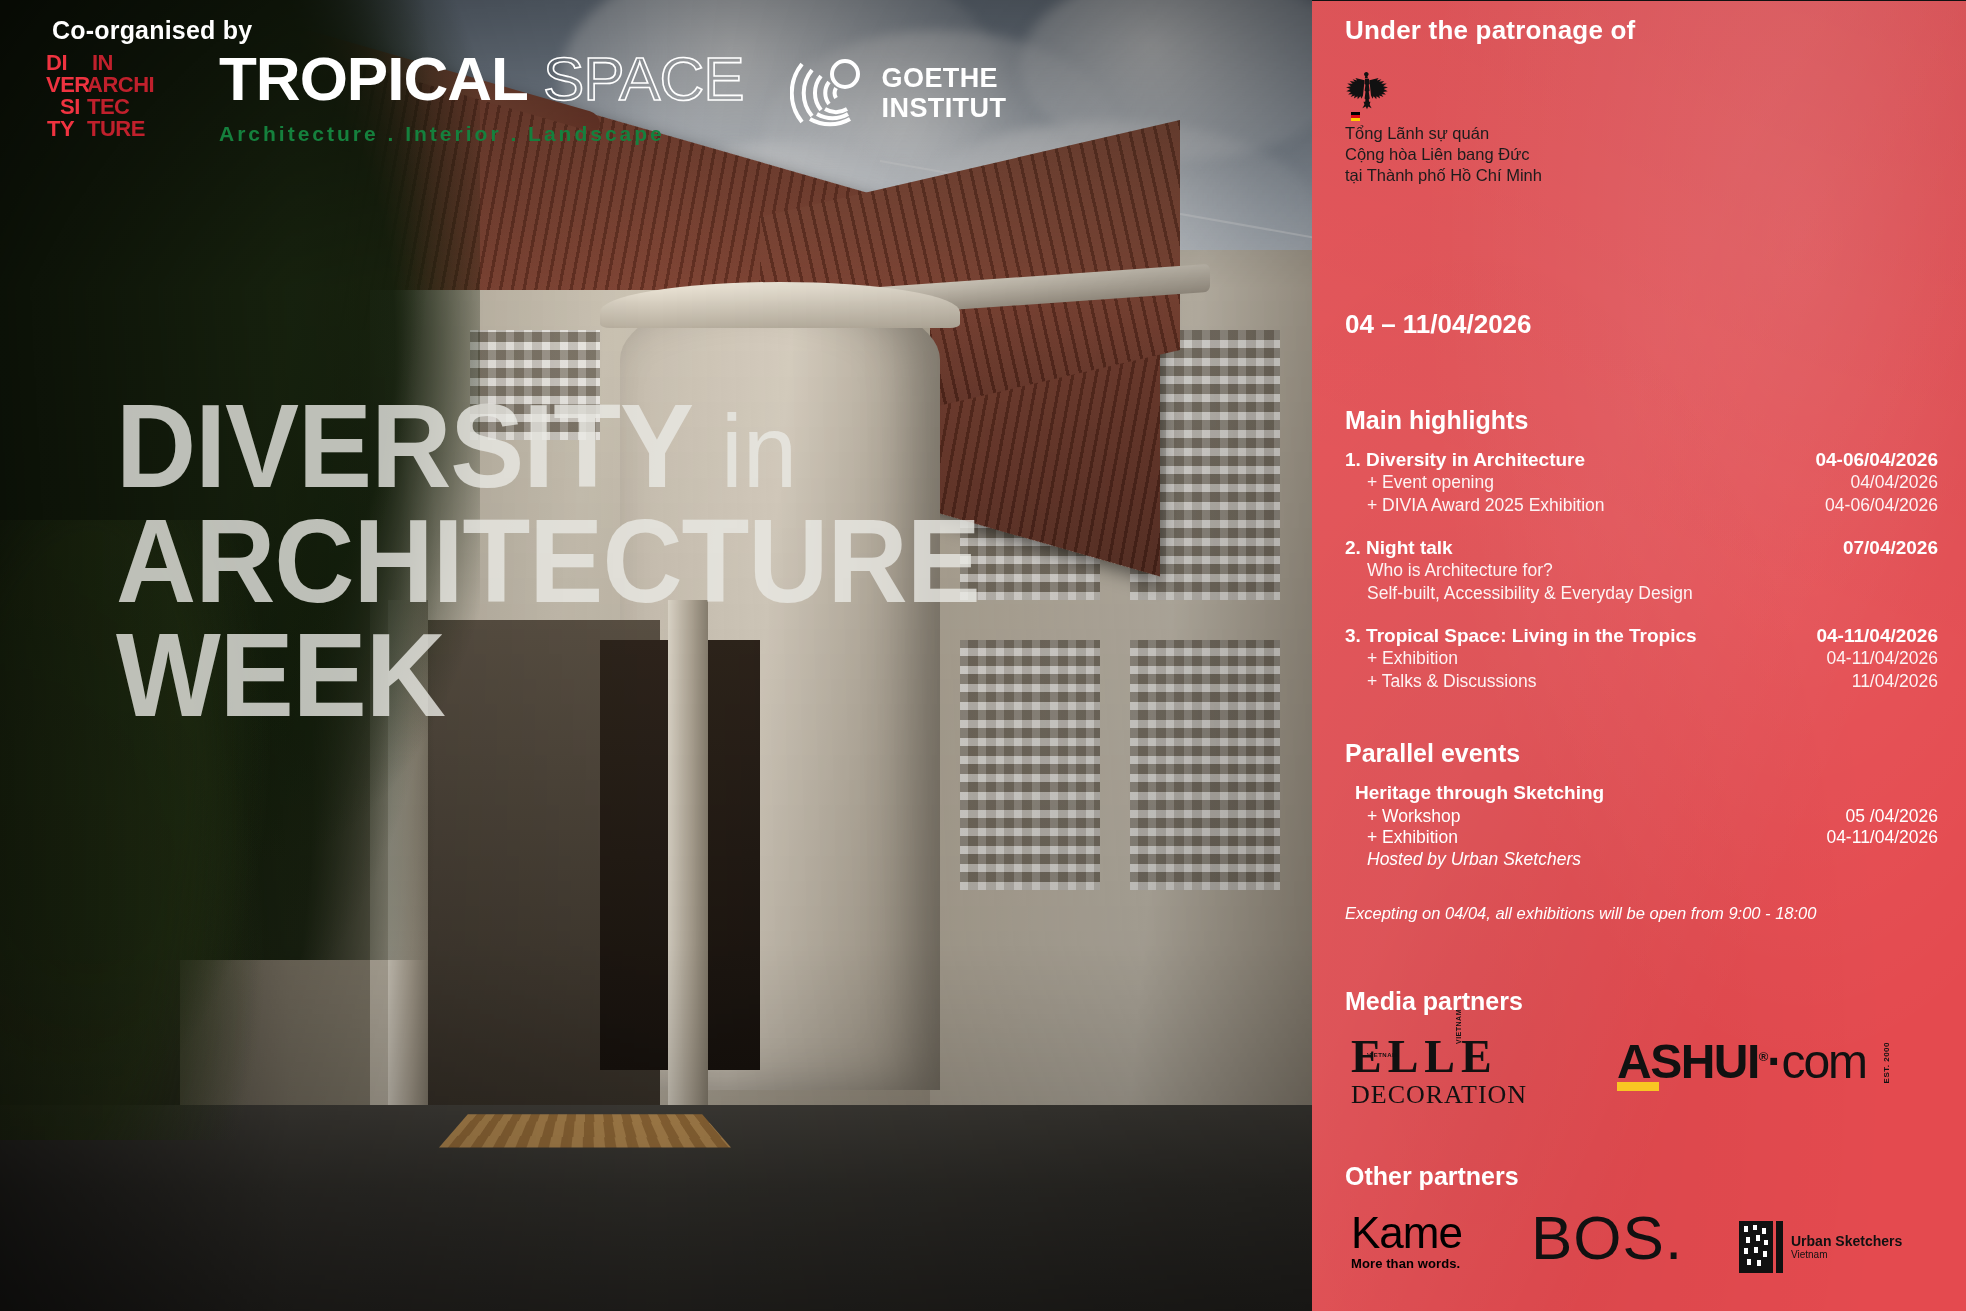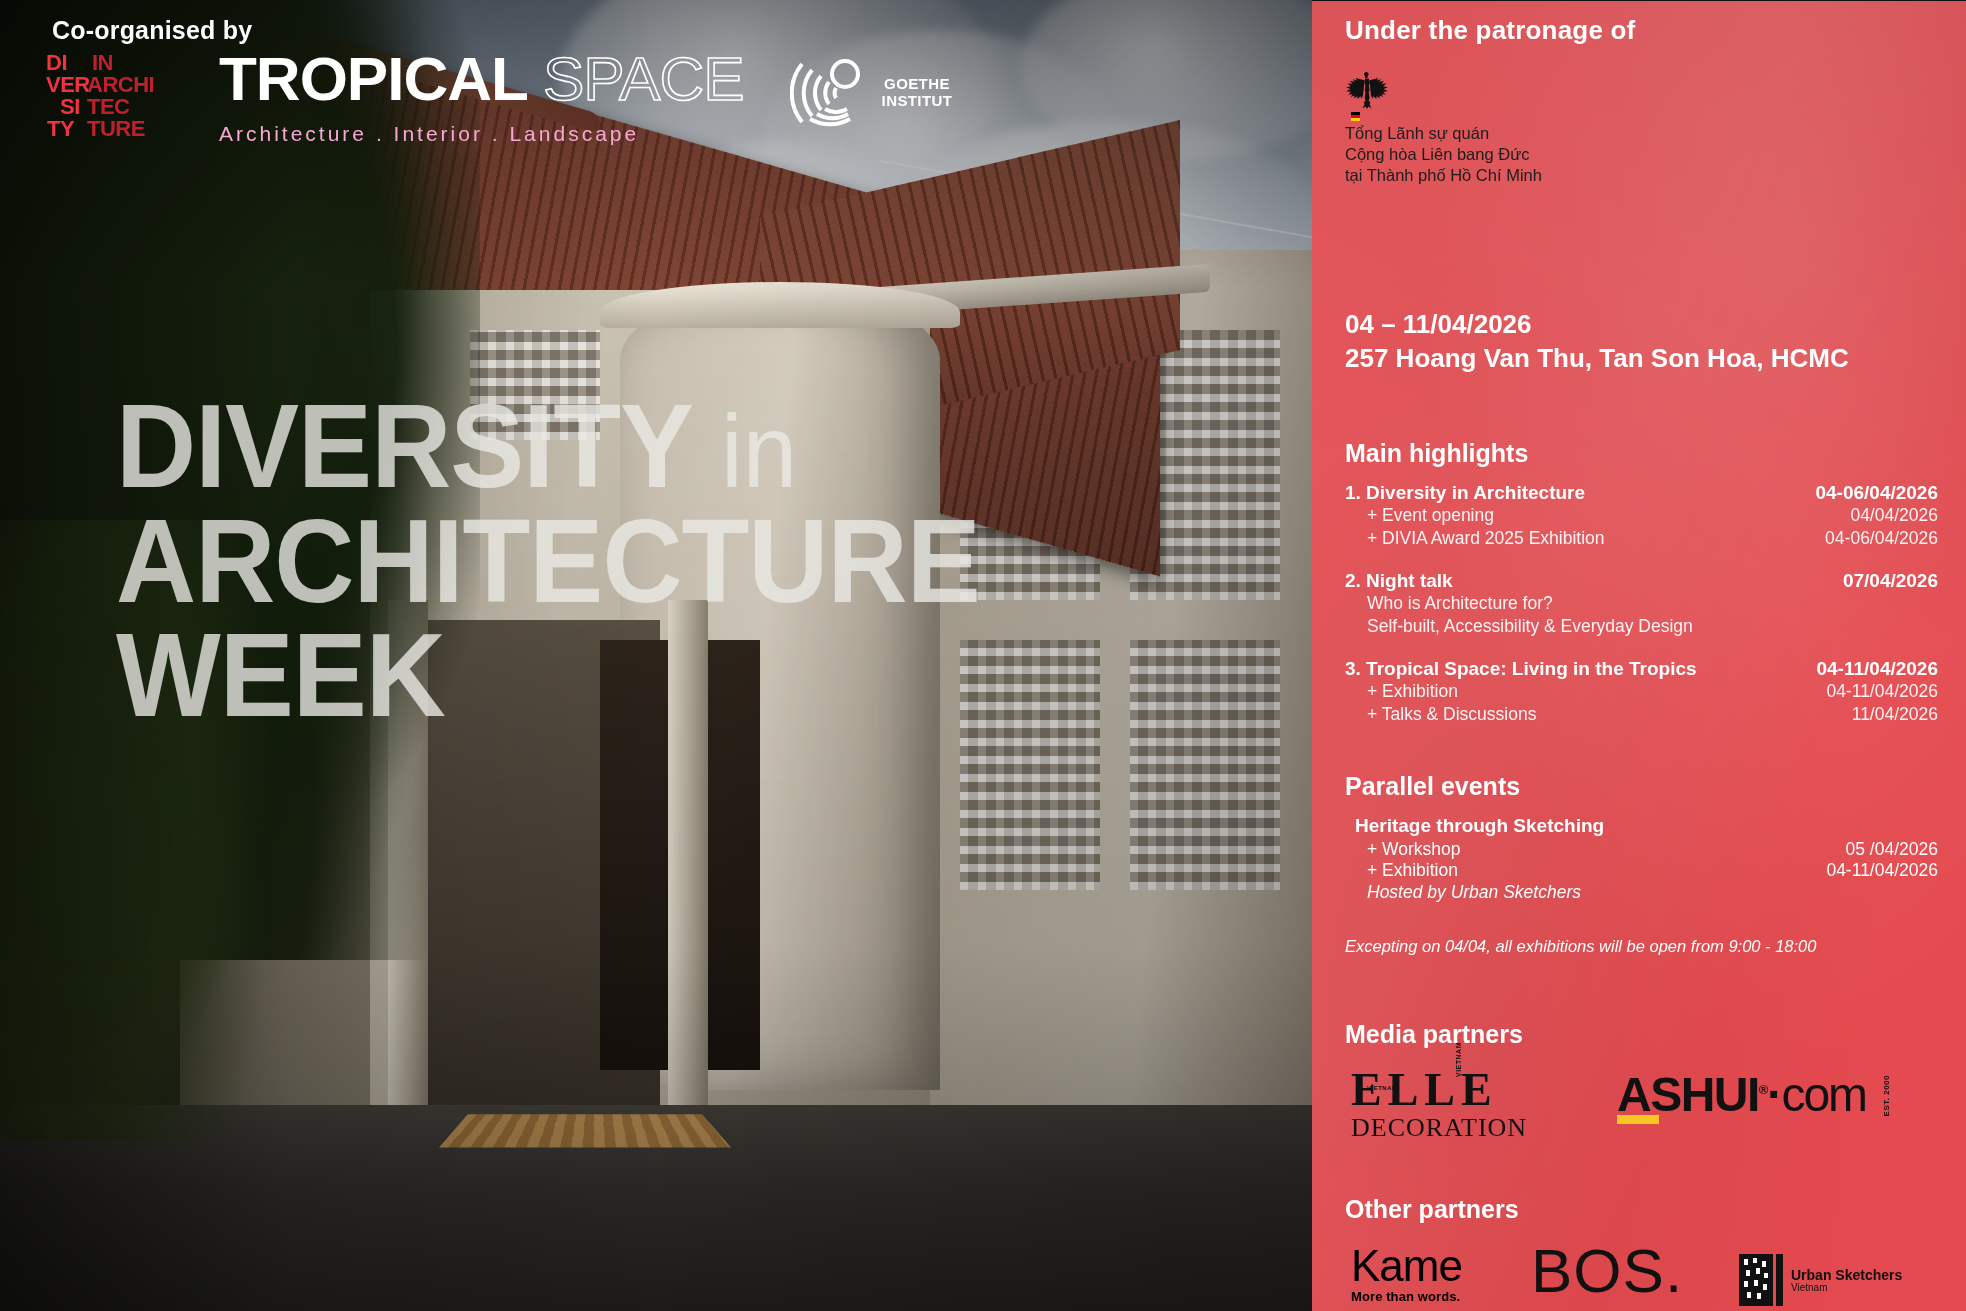--- a/index.html
+++ b/index.html
@@ -174,27 +174,27 @@
   .da4 { left:41px; top:66px; font-size:22px; }
 
   
   .tropical { margin-left:48px; position:relative; top:-4px; }
   .tropical .tline { font-size:62px; font-weight:700; letter-spacing:-1px; line-height:1; white-space:nowrap; }
   .tropical .tline .b { color:#ffffff; }
   .tropical .tline .o {
     color:transparent; -webkit-text-stroke:1.6px #ffffff; font-weight:400;
   }
   .tropical .tsub {
-    margin-top:12px; font-size:21px; letter-spacing:3px; color:#f9a8d4; font-weight:400;
+    margin-top:12px; font-size:21px; letter-spacing:3px; color:#15803d; font-weight:700;
     white-space:nowrap;
   }
 
   
   .goethe { margin-left:46px; display:flex; align-items:center; position:relative; top:4px; }
-  .goethe-text { margin-left:14px; color:#fff; font-weight:700; font-size:15px; line-height:1.12; letter-spacing:.4px;text-align:center; }
+  .goethe-text { margin-left:14px; color:#fff; font-weight:700; font-size:27px; line-height:1.12; letter-spacing:.4px; }
 
   
   .bigtitle {
     position:absolute; left:116px; top:392px; z-index:15; width:1180px;
     color:rgba(233,232,228,.80);
     font-family:"Liberation Sans", sans-serif;
     font-weight:700; line-height:.92; letter-spacing:-1px;
     text-transform:uppercase;
   }
   .bt-row { white-space:nowrap; }
@@ -392,21 +392,20 @@
         <div class="flagbar"></div>
         <div class="cons-text">
           <div>Tổng Lãnh sự quán</div>
           <div>Cộng hòa Liên bang Đức</div>
           <div>tại Thành phố Hồ Chí Minh</div>
         </div>
       </div>
 
       <div class="when">
         <div>04 – 11/04/2026</div>
-        <div>257 Hoang Van Thu, Tan Son Hoa, HCMC</div>
       </div>
 
       <div class="sec-h">Main highlights</div>
 
       <div>
         <div class="row hl-main">
           <span class="l">1. Diversity in Architecture</span>
           <span class="r">04-06/04/2026</span>
         </div>
         <div class="row hl-sub">

